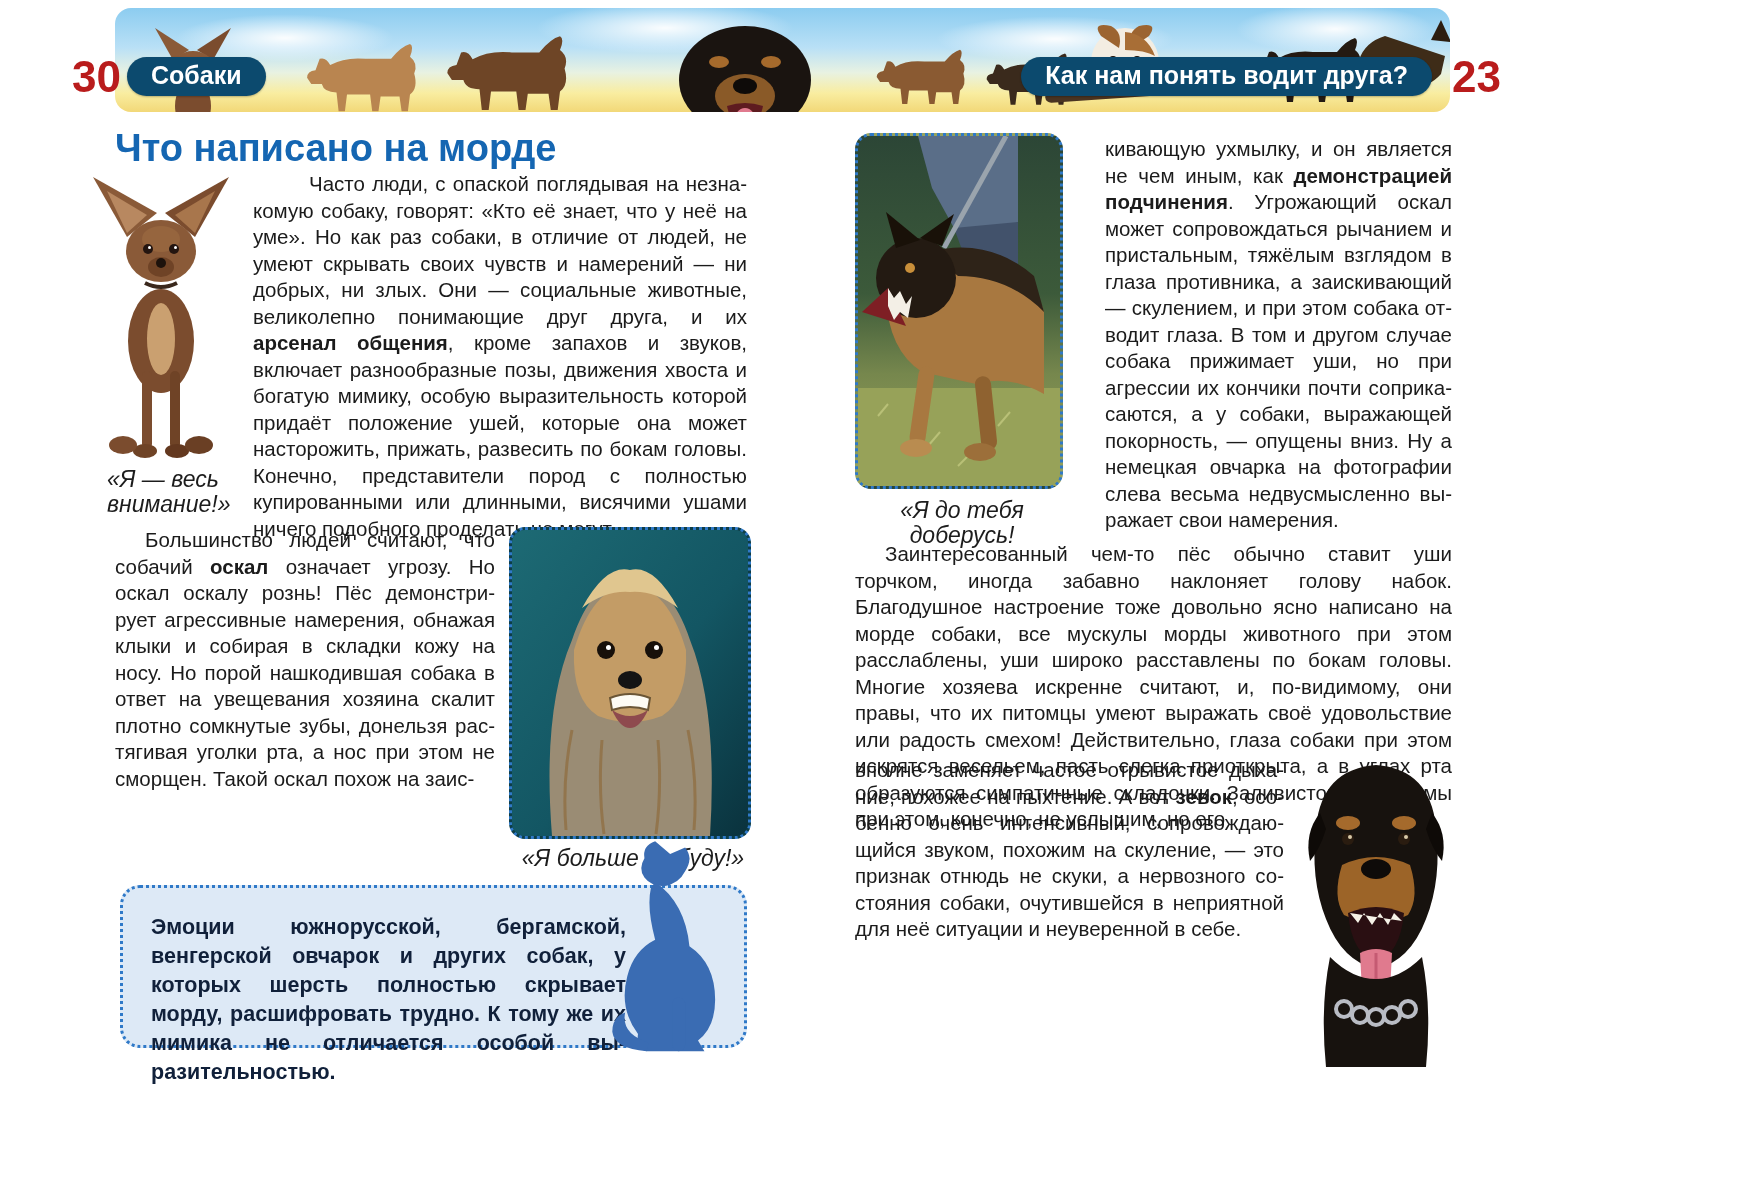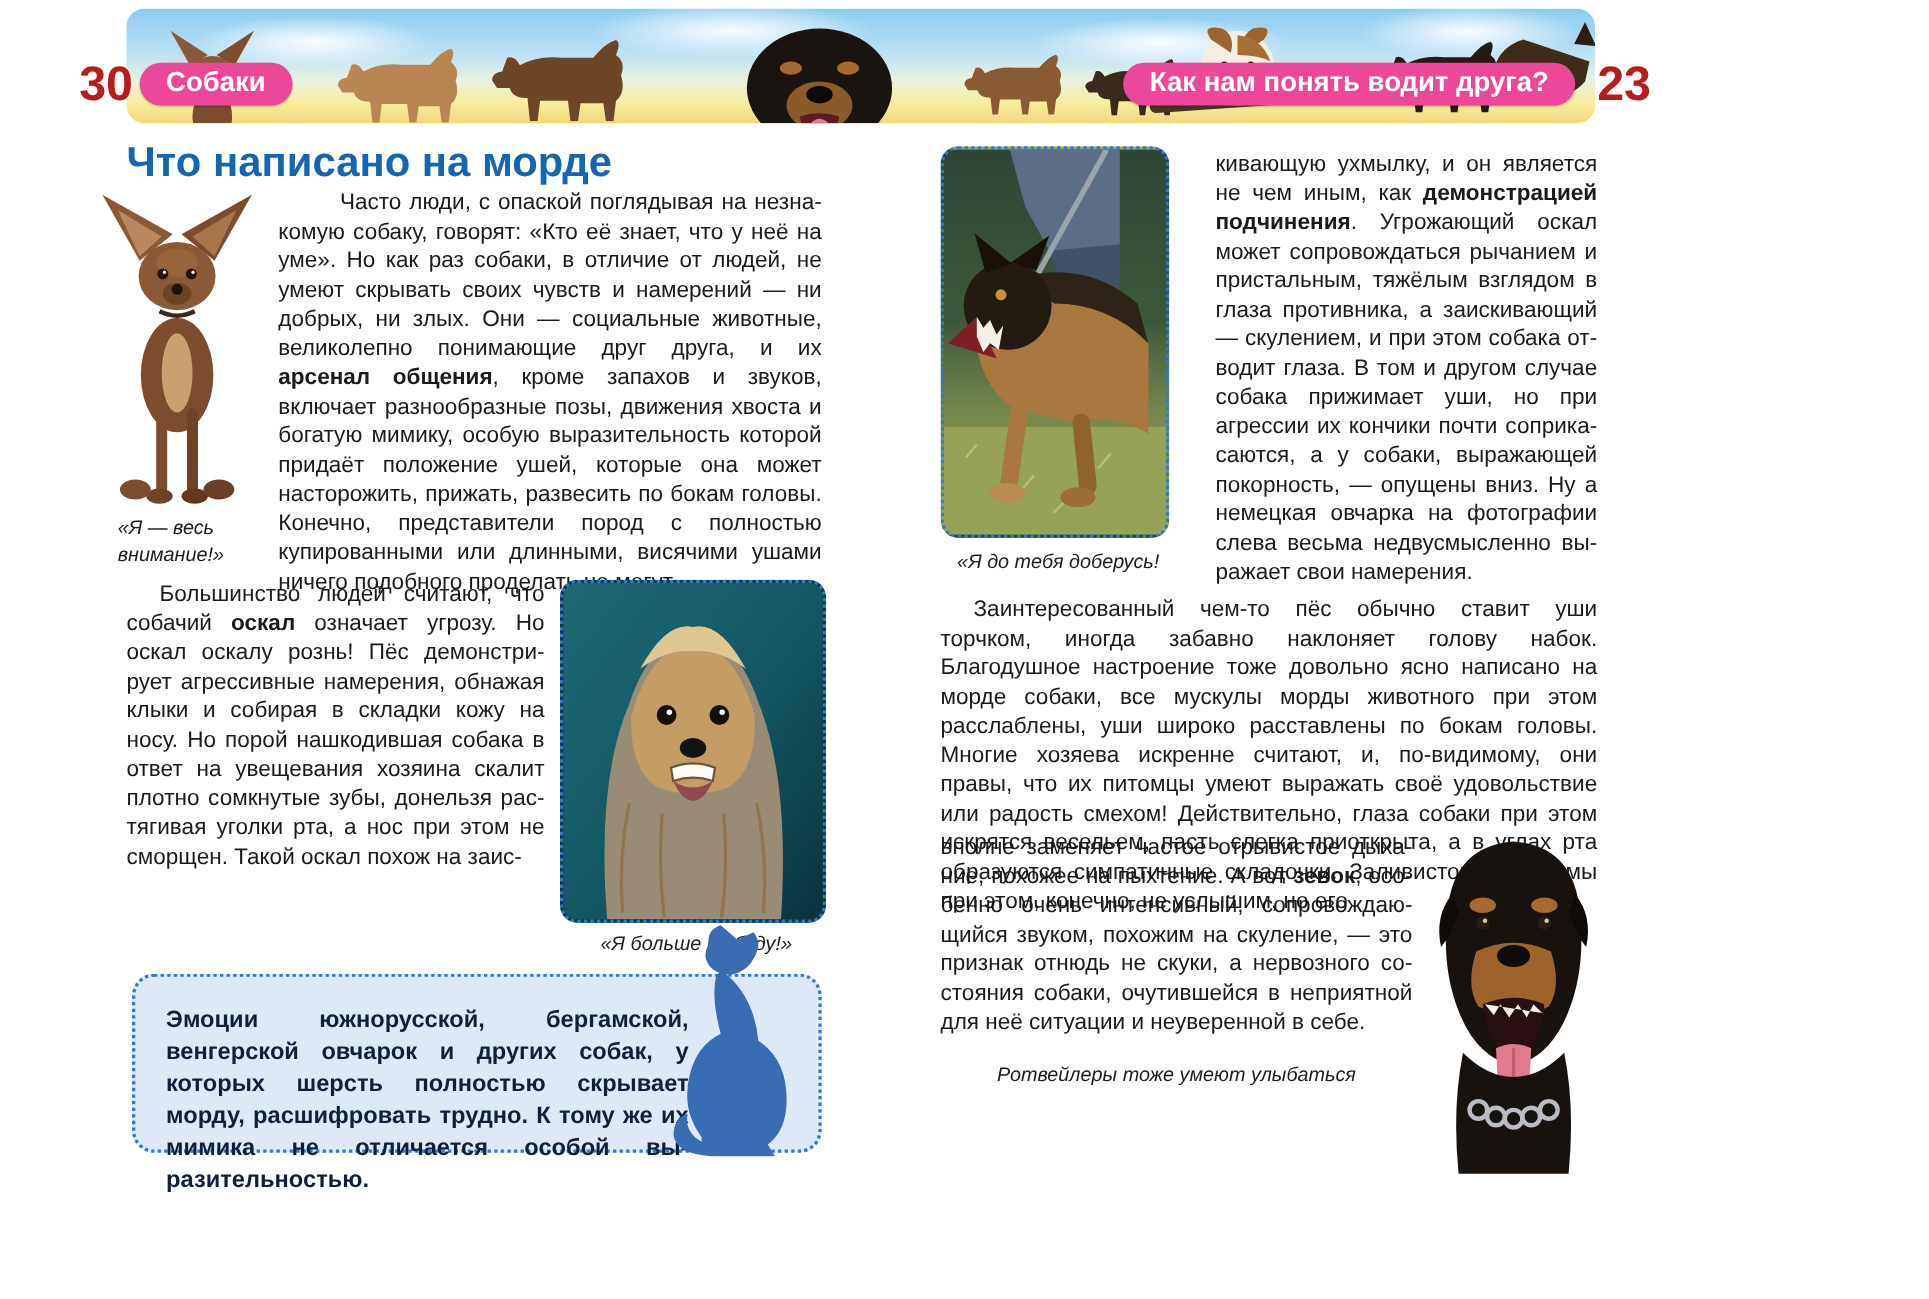--- a/index.html
+++ b/index.html
@@ -18,31 +18,31 @@
   .cloud { position:absolute; background:radial-gradient(ellipse at center, rgba(255,255,255,.95), rgba(255,255,255,0) 70%); }
   .banner svg { position:absolute; left:0; top:0; }
 
   .pagenum {
     position:absolute; top:52px; font-size:44px; font-weight:bold; color:#b91c1c;
   }
   .pagenum-left { left:72px; }
   .pagenum-right { left:1452px; }
 
   .tab {
-    position:absolute; top:57px; background:#ec4899; color:#ffffff; font-weight:bold;
+    position:absolute; top:57px; background:#0c4a6e; color:#ffffff; font-weight:bold;
     border-radius:25px; padding:6px 24px 8px; font-size:25px; line-height:1; white-space:nowrap;
     box-shadow:0 1px 2px rgba(0,0,0,.25);
   }
   .tab-left { left:127px; }
   .tab-right { right:322px; }
 
   
   .body-text { font-size:20.5px; line-height:26.5px; text-align:justify; hyphens:manual; }
   .body-text b { font-weight:bold; }
-  .caption { font-style:italic; font-size:18px; line-height:25px; color:#1c1c1c; }
+  .caption { font-style:italic; font-size:23px; line-height:25px; color:#1c1c1c; }
 
   .heading {
     position:absolute; left:115px; top:127px;
     font-size:38px; font-weight:bold; color:#1566b2;
   }
 
   
   .para1-block { position:absolute; left:115px; top:171px; width:632px; }
   .terrier-fig { float:left; width:152px; height:352px; margin-left:-30px; margin-right:16px; }
   .terrier-fig svg { display:block; }
@@ -279,14 +279,13 @@
       <g fill="none" stroke="#b9bcc4" stroke-width="4">
         <circle cx="44" cy="252" r="8"></circle>
           <circle cx="60" cy="258" r="8"></circle>
           <circle cx="76" cy="260" r="8"></circle>
           <circle cx="92" cy="258" r="8"></circle>
           <circle cx="108" cy="252" r="8"></circle>
       </g>
     </svg>
   </div>
   <p class="body-text"><span>вполне заменяет частое отрывистое дыха­ние, похожее на пыхтение. А вот </span><b>зевок</b><span>, осо­бенно очень интенсивный, сопровождаю­щийся звуком, похожим на скуление, — это признак отнюдь не скуки, а нервозного со­стояния собаки, очутившейся в неприятной для неё ситуации и неуверенной в себе.</span></p>
-  <div class="caption rott-caption">Ротвейлеры тоже умеют улыбаться</div>
 </div>
 
 </body></html>

